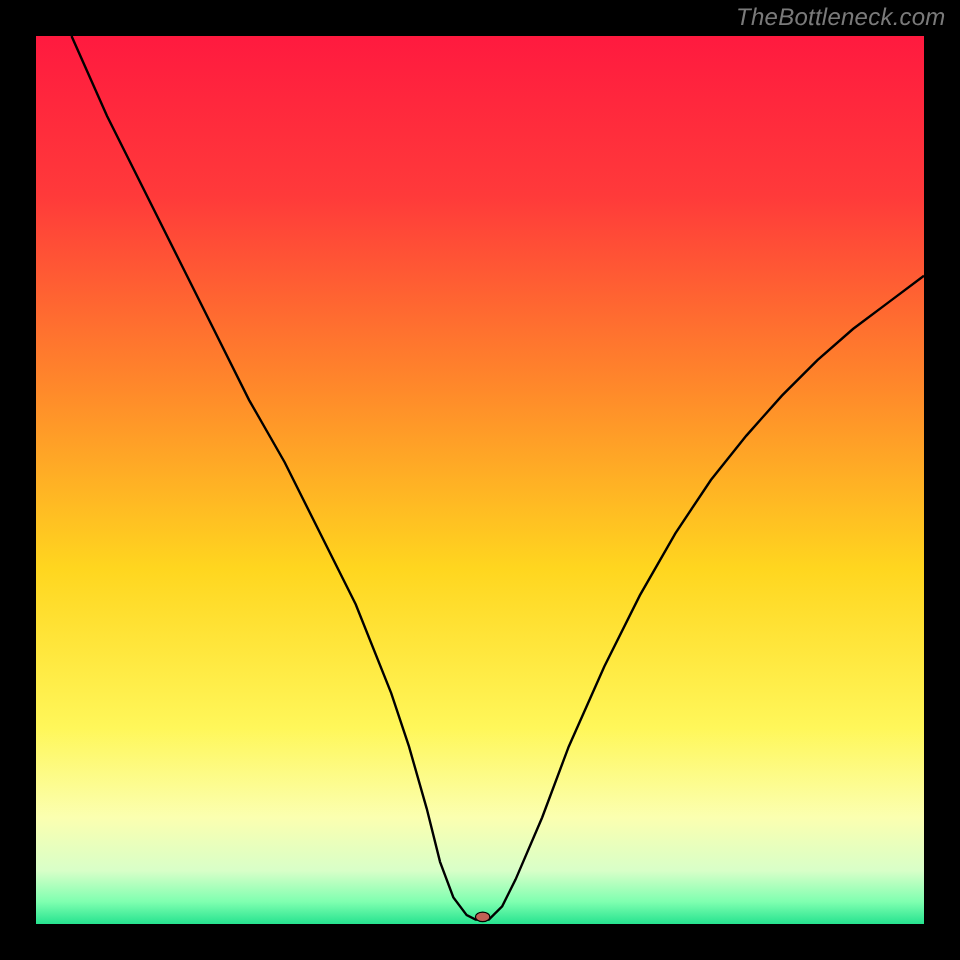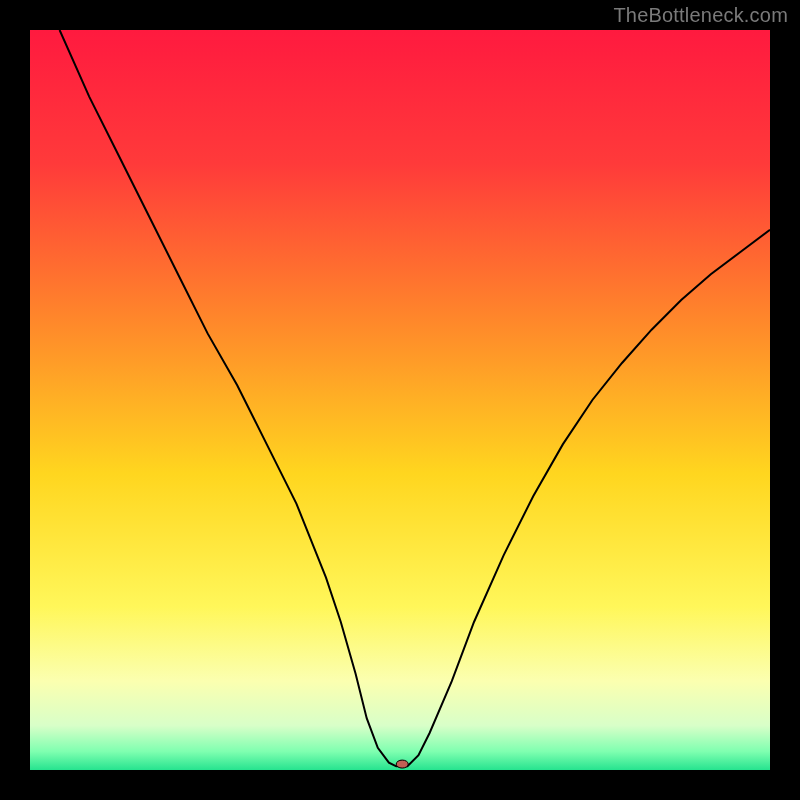--- a/index.html
+++ b/index.html
@@ -20,20 +20,21 @@
   .watermark {
     position: absolute;
     top: 4px;
     right: 12px;
     color: #7a7a7a;
     font-size: 20px;
     font-weight: 500;
     letter-spacing: 0.2px;
     z-index: 10;
     pointer-events: none;
+    font-style: italic;
   }
   .plot {
     position: absolute;
     left: 30px;
     top: 30px;
     width: 740px;
     height: 740px;
   }
   .plot svg {
     display: block;

